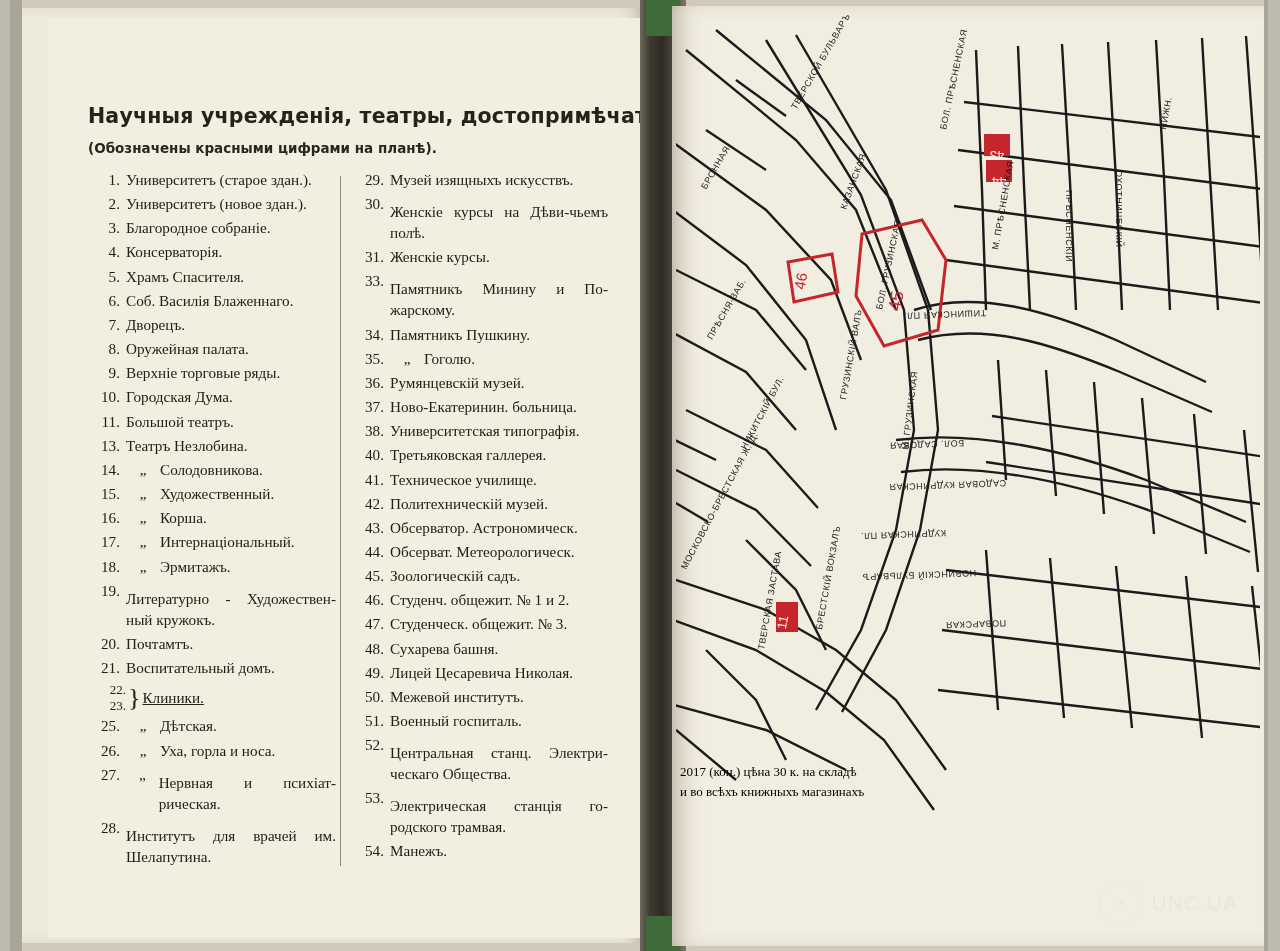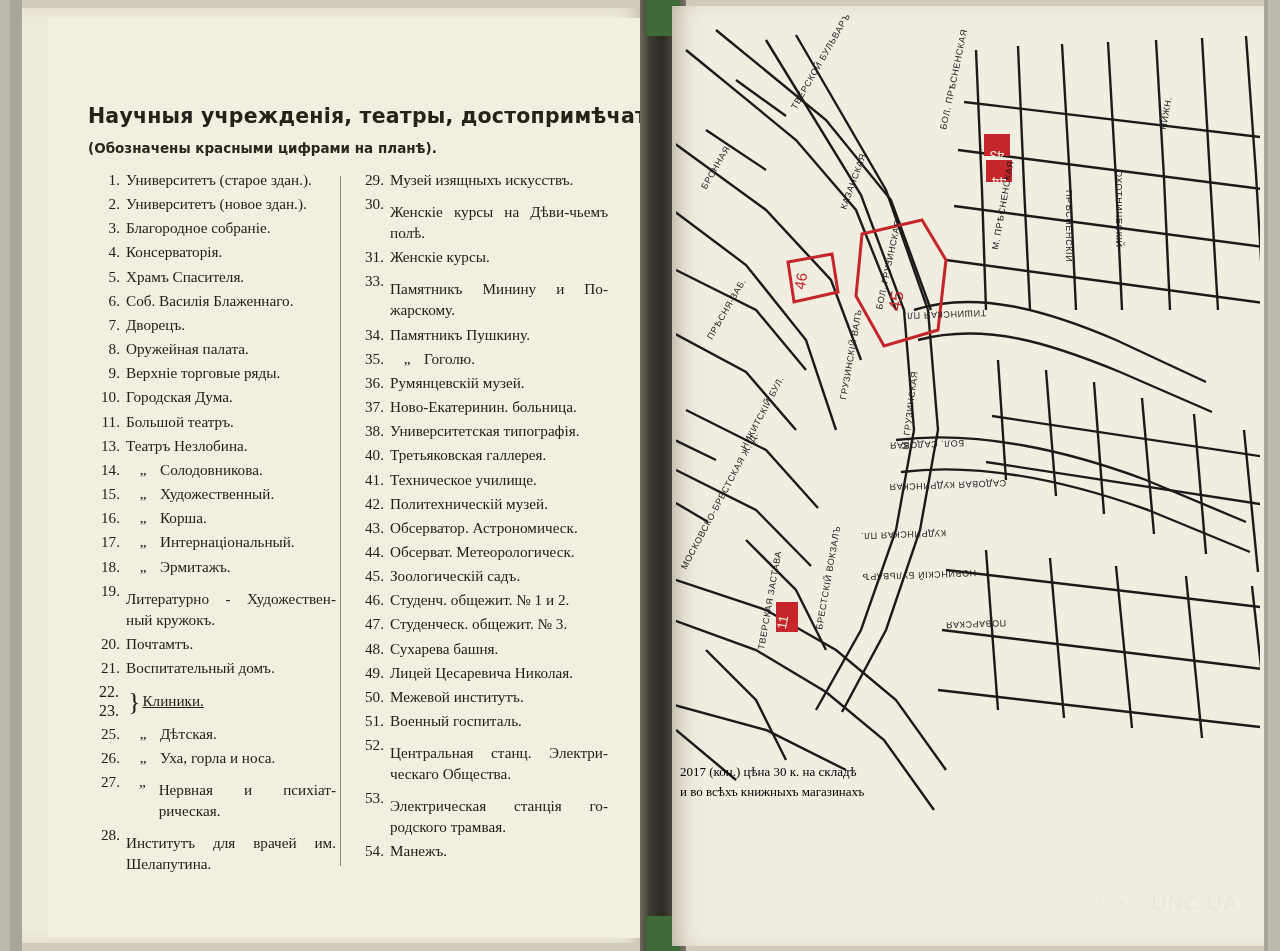--- a/index.html
+++ b/index.html
@@ -90,21 +90,21 @@
     text-align:justify;
     margin-top:8px;
   }
   .ditto{
     display:inline-block;width:34px;text-align:center;
   }
   .brace-group{
     position:relative;display:flex;align-items:center;margin-bottom:3.2px;
   }
   .brace-nums{
-    width:34px;flex:0 0 34px;font-size:16px;line-height:1.2;text-align:center;padding-right:2px;
+    width:34px;flex:0 0 34px;font-size:13px;line-height:1.2;text-align:right;padding-right:2px;
   }
   .brace{
     flex:0 0 10px;font-size:26px;line-height:.9;color:#23201a;margin-right:2px;
   }
   .brace-label{flex:1 1 auto;text-decoration:underline;}
 
   
   .map-wrap{
     position:absolute;left:676px;top:10px;width:584px;height:930px;
     overflow:hidden;

